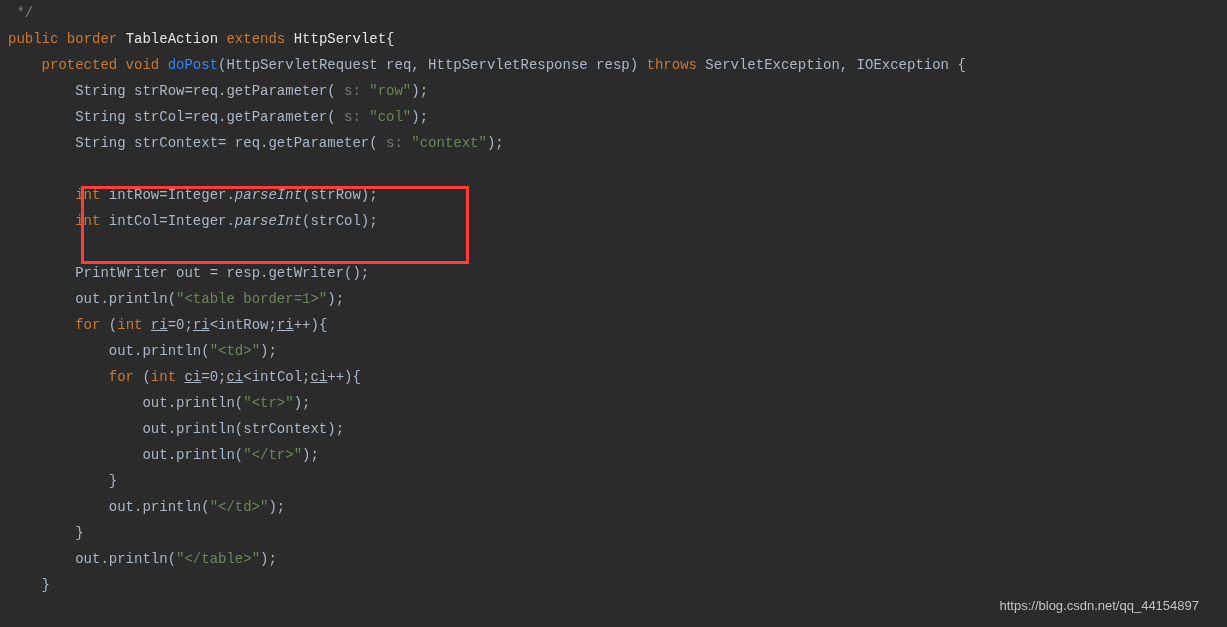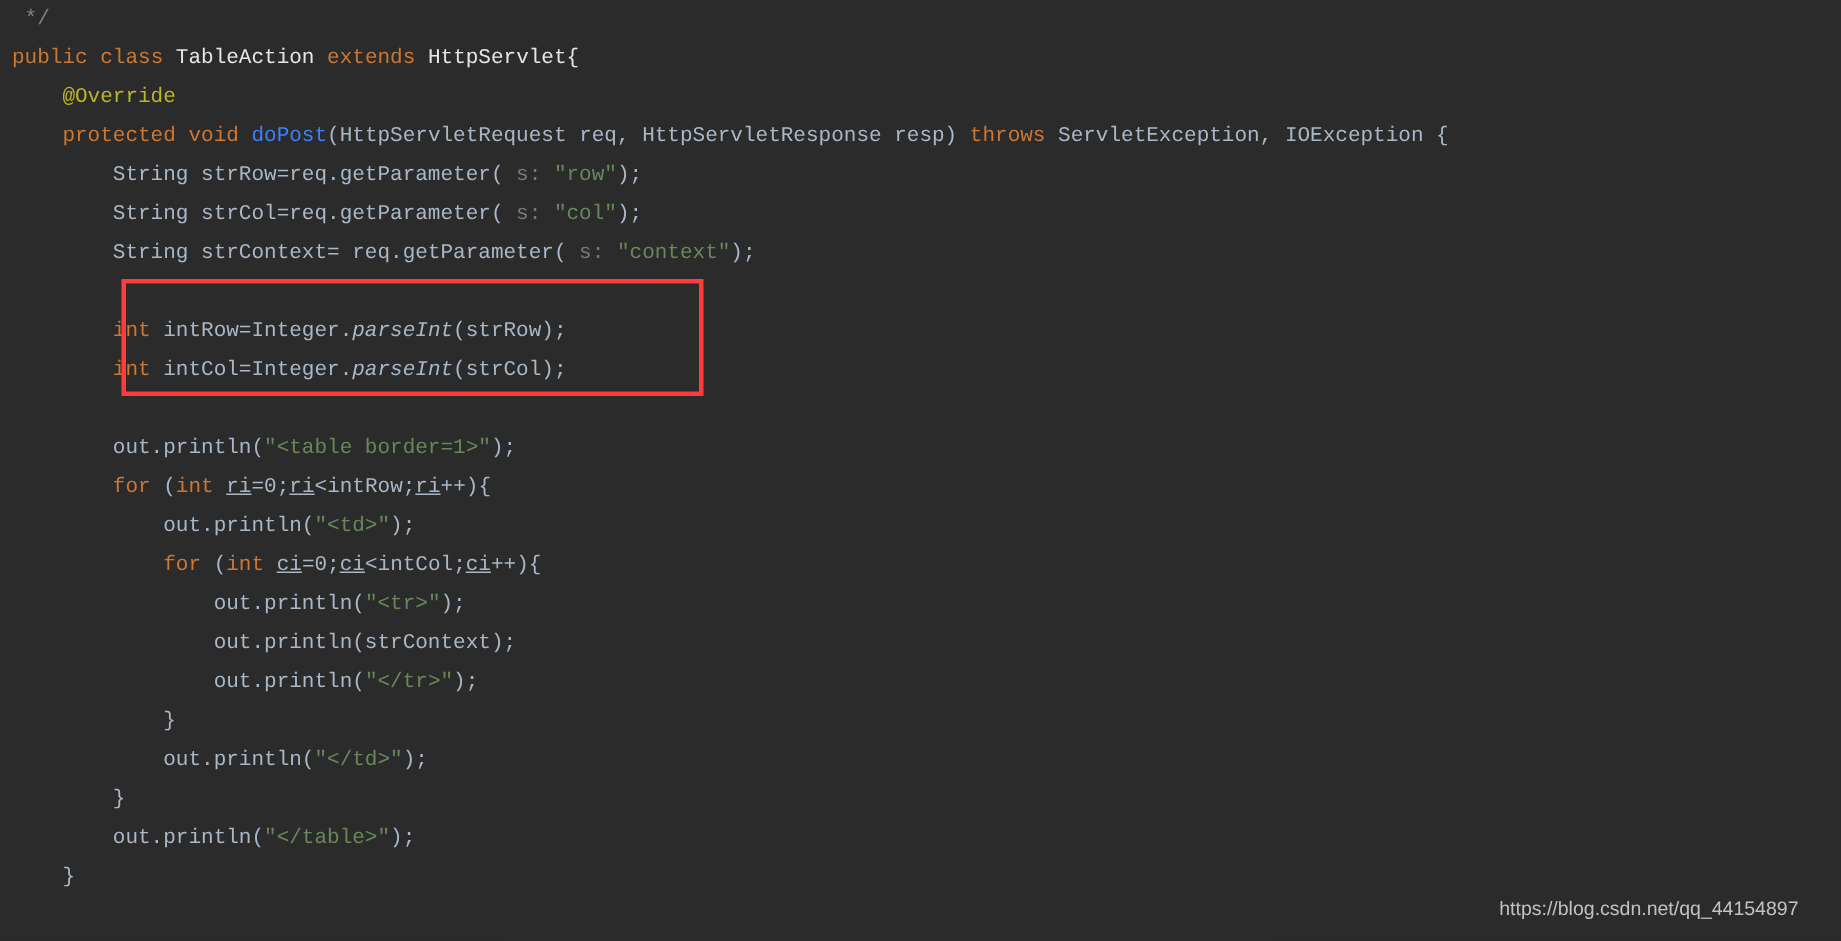--- a/index.html
+++ b/index.html
@@ -52,40 +52,40 @@
     }
   </style>
 </head>
 <body>
 
 <div class="code-container">
   <div class="highlight-box" style="top:186px; left:73px; width:388px; height:78px;"></div>
 
   <div class="line"><span class="comment"> */</span></div>
 
-  <div class="line"><span class="kw">public</span><span class="kw"> class </span><span class="class-name">TableAction</span><span class="kw"> extends </span><span class="class-name">HttpServlet{</span></div>
+  <div class="line"><span class="kw">public</span><span class="kw"> border </span><span class="class-name">TableAction</span><span class="kw"> extends </span><span class="class-name">HttpServlet{</span></div>
 
-  <div class="line"><span class="annotation">    @Override</span></div>
 
   <div class="line"><span class="kw">    protected</span><span class="kw"> void </span><span class="method-name">doPost</span><span class="punct">(HttpServletRequest req, HttpServletResponse resp) </span><span class="kw">throws </span><span class="punct">ServletException, IOException {</span></div>
 
   <div class="line"><span class="punct">        String strRow=req.getParameter(</span><span class="param-hint"> s: </span><span class="string">"row"</span><span class="punct">);</span></div>
 
   <div class="line"><span class="punct">        String strCol=req.getParameter(</span><span class="param-hint"> s: </span><span class="string">"col"</span><span class="punct">);</span></div>
 
   <div class="line"><span class="punct">        String strContext= req.getParameter(</span><span class="param-hint"> s: </span><span class="string">"context"</span><span class="punct">);</span></div>
 
   <div class="line"><span></span></div>
 
   <div class="line"><span class="kw">        int</span><span class="punct"> intRow=Integer.</span><span class="static-italic">parseInt</span><span class="punct">(strRow);</span></div>
 
   <div class="line"><span class="kw">        int</span><span class="punct"> intCol=Integer.</span><span class="static-italic">parseInt</span><span class="punct">(strCol);</span></div>
 
   <div class="line"><span></span></div>
 
+  <div class="line"><span class="punct">        PrintWriter out = resp.getWriter();</span></div>
 
   <div class="line"><span class="punct">        out.println(</span><span class="string">"&lt;table border=1&gt;"</span><span class="punct">);</span></div>
 
   <div class="line"><span class="kw">        for </span><span class="punct">(</span><span class="kw">int </span><span class="underline">ri</span><span class="punct">=</span><span class="punct">0</span><span class="punct">;</span><span class="underline">ri</span><span class="punct">&lt;intRow;</span><span class="underline">ri</span><span class="punct">++){</span></div>
 
   <div class="line"><span class="punct">            out.println(</span><span class="string">"&lt;td&gt;"</span><span class="punct">);</span></div>
 
   <div class="line"><span class="kw">            for </span><span class="punct">(</span><span class="kw">int </span><span class="underline">ci</span><span class="punct">=</span><span class="punct">0</span><span class="punct">;</span><span class="underline">ci</span><span class="punct">&lt;intCol;</span><span class="underline">ci</span><span class="punct">++){</span></div>
 
   <div class="line"><span class="punct">                out.println(</span><span class="string">"&lt;tr&gt;"</span><span class="punct">);</span></div>

